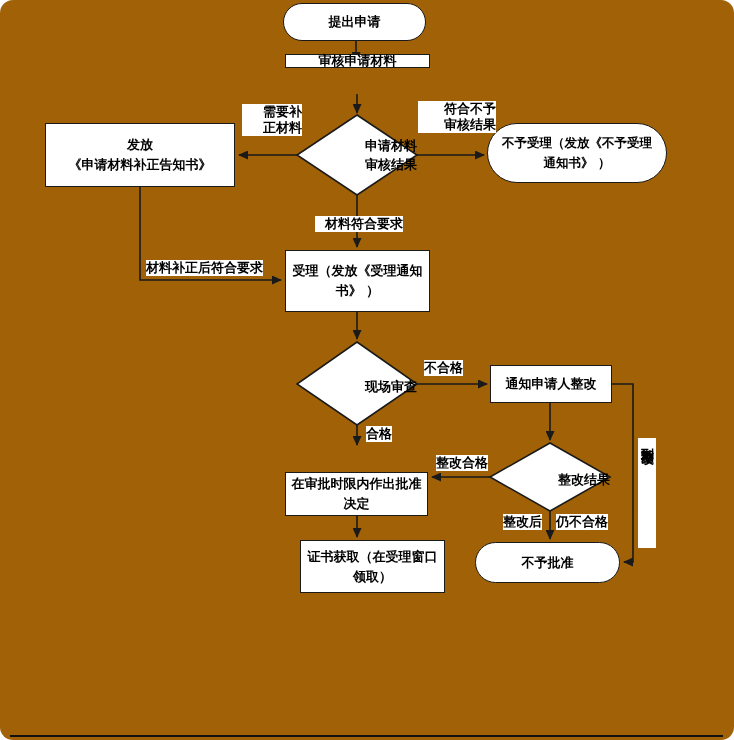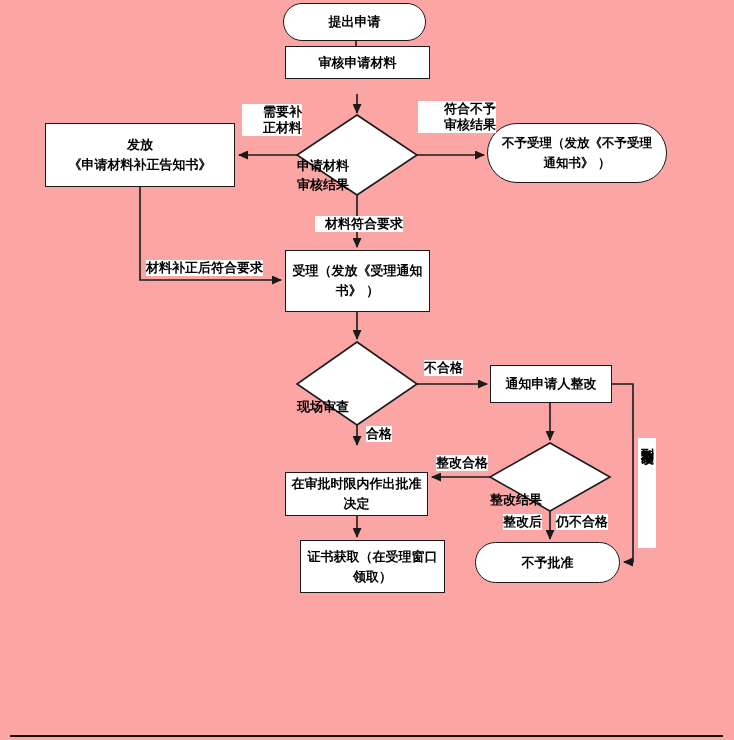--- a/index.html
+++ b/index.html
@@ -1,30 +1,30 @@
 <!DOCTYPE html>
 <html><head>
 <meta charset="utf-8">
 <style>
   html,body{margin:0;padding:0;background:#fff;}
   .canvas{
-    position:relative;width:734px;height:740px;background:#fca5a5;overflow:hidden;
+    position:relative;width:734px;height:740px;background:#a16207;overflow:hidden;
     font-family:"DejaVu Sans","Liberation Sans",sans-serif;
-    font-weight:bold;color:#000;font-size:13px;
+    font-weight:bold;color:#000;font-size:13px;border-radius:13px;
   }
   .wires{position:absolute;left:0;top:0;}
   .node{
     position:absolute;box-sizing:border-box;border:1.6px solid #1a1a1a;background:#fff;
     display:flex;flex-direction:column;align-items:center;justify-content:center;
     text-align:center;line-height:20px;
   }
   .stadium{border-radius:22px;}
   .pill{border-radius:30px;}
   .dtext{
-    position:absolute;text-align:left;line-height:19px;margin-top:20px;
+    position:absolute;text-align:right;line-height:19px;
   }
   .elabel{
     position:absolute;background:#fff;text-align:right;line-height:16px;white-space:nowrap;
   }
   .vlabel{
     position:absolute;background:#fff;writing-mode:vertical-rl;text-orientation:upright;
     line-height:18px;letter-spacing:1px;
   }
   .bottom-rule{position:absolute;left:10px;top:735px;width:713px;height:2px;background:#111;}
 </style>
@@ -58,21 +58,21 @@
       <polygon fill="#fff" points="357,115 417,155 357,195 297,155"></polygon>
       <polygon fill="#fff" points="357,342 417,384 357,425 297,384"></polygon>
       <polygon fill="#fff" points="550,443 610,477 550,511 490,477"></polygon>
     </g>
   </svg>
 
   <div class="node stadium" style="left:283px;top:3px;width:143px;height:38px">
     <span>提出申请</span>
   </div>
 
-  <div class="node" style="left:285px;top:46px;width:145px;height:33px">
+  <div class="node" style="left:285px;top:54px;width:145px;height:14px">
     <span>审核申请材料</span>
   </div>
 
   <div class="dtext" style="left:297px;top:136px;width:120px">
     <span style="display:block">申请材料</span>
     <span style="display:block">审核结果</span>
   </div>
 
   <div class="node" style="left:45px;top:123px;width:190px;height:64px">
     <span style="display:block">发放</span>

